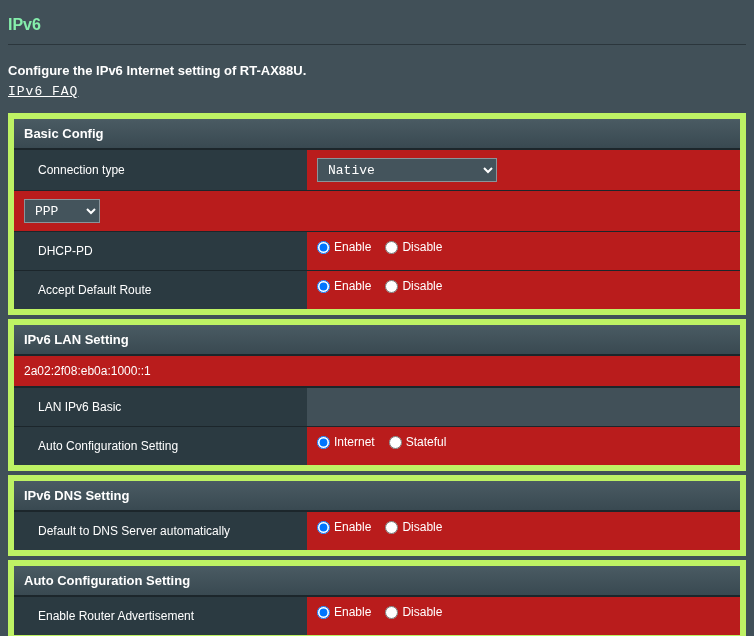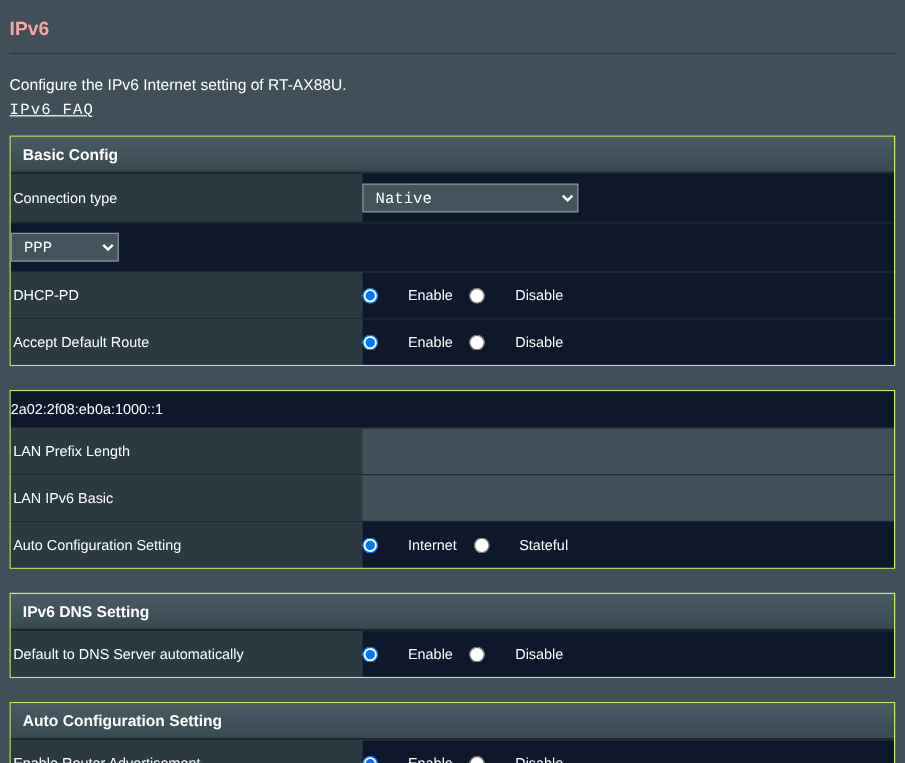--- a/index.html
+++ b/index.html
@@ -7,102 +7,102 @@
   background: #415058;
   font-family: Arial, sans-serif;
   font-size: 12px;
   color: #ffffff;
   width: 754px;
   padding: 8px;
 }
 .page-title {
   font-size: 16px;
   font-weight: bold;
-  color: #fca5a5;
+  color: #86efac;
   padding: 8px 0 10px 0;
 }
 .divider {
   border: none;
   border-top: 1px solid #2b363c;
   margin: 0 0 18px 0;
 }
 .description {
   color: #ffffff;
   font-size: 13px;
   margin-bottom: 6px;
+  font-weight: bold;
 }
 .faq-link {
   color: #ffffff;
   font-family: Liberation Mono, monospace;
   font-size: 13px;
   text-decoration: underline;
   display: inline-block;
   margin-bottom: 14px;
   letter-spacing: 1px;
 }
 .section {
-  border: 1px solid #bef264;
-  margin-bottom: 20px;
+  border: 6px solid #bef264;
+  margin-bottom: 4px;
   width: 100%;
 }
 .section-header {
   background: #3b4b53;
   background: linear-gradient(#4a5b63, #394951);
   color: #ffffff;
   font-weight: bold;
   font-size: 13px;
   padding: 7px 10px;
   border-bottom: 1px solid #1c262b;
 }
 .row {
   display: flex;
   border-top: 1px solid #1c262b;
 }
 .row:first-of-type { border-top: none; }
 .cell-label {
   width: 293px;
   background: #2b3a41;
   color: #ffffff;
-  padding: 12px 2px;
+  padding: 12px 24px;
   font-size: 12px;
   display: flex;
   align-items: center;
 }
 .cell-value {
   flex: 1;
-  background: #0f172a;
-  color: #ffffff;
-  padding: 8px 0;
-  font-size: 12px;
-  display: flex;
-  align-items: center;
+  background: #b91c1c;
+  color: #ffffff;
+  padding: 8px 10px;
+  font-size: 12px;
+  display: flex;
+  align-items: flex-start;
 }
 select {
   background: #44545c;
   color: #ffffff;
   border: 1px solid #8a949a;
   font-family: "Courier New", monospace;
   font-size: 13px;
   padding: 3px 6px;
   height: 24px;
 }
 select.wide { width: 180px; }
-select.narrow { width: 90px; }
+select.narrow { width: 76px; }
 .radio-group {
   display: flex;
   align-items: center;
   gap: 4px;
 }
 .radio-group label {
   display: flex;
   align-items: center;
   margin-right: 10px;
   font-size: 12px;
   cursor: pointer;
-  gap: 21px;
 }
 .radio-group input[type="radio"] {
   margin-right: 4px;
   width: 13px;
   height: 13px;
 }
 </style>
 </head>
 <body>
 
@@ -158,25 +158,25 @@
             <input type="radio" name="adr" style="">
             <span>Disable</span>
           </label>
       </div>
     </div>
   </div>
 </div>
 
 
 <div class="section">
+  <div class="section-header">IPv6 LAN Setting</div>
   <div class="row">
     <div class="cell-value">2a02:2f08:eb0a:1000::1</div>
   </div>
   <div class="row">
-    <div class="cell-label">LAN Prefix Length</div>
   </div>
   <div class="row">
     <div class="cell-label">LAN IPv6 Basic</div>
   </div>
   <div class="row">
     <div class="cell-label">Auto Configuration Setting</div>
     <div class="cell-value">
       <div class="radio-group">
         <label>
             <input type="radio" name="autoconf" checked="" style="">

